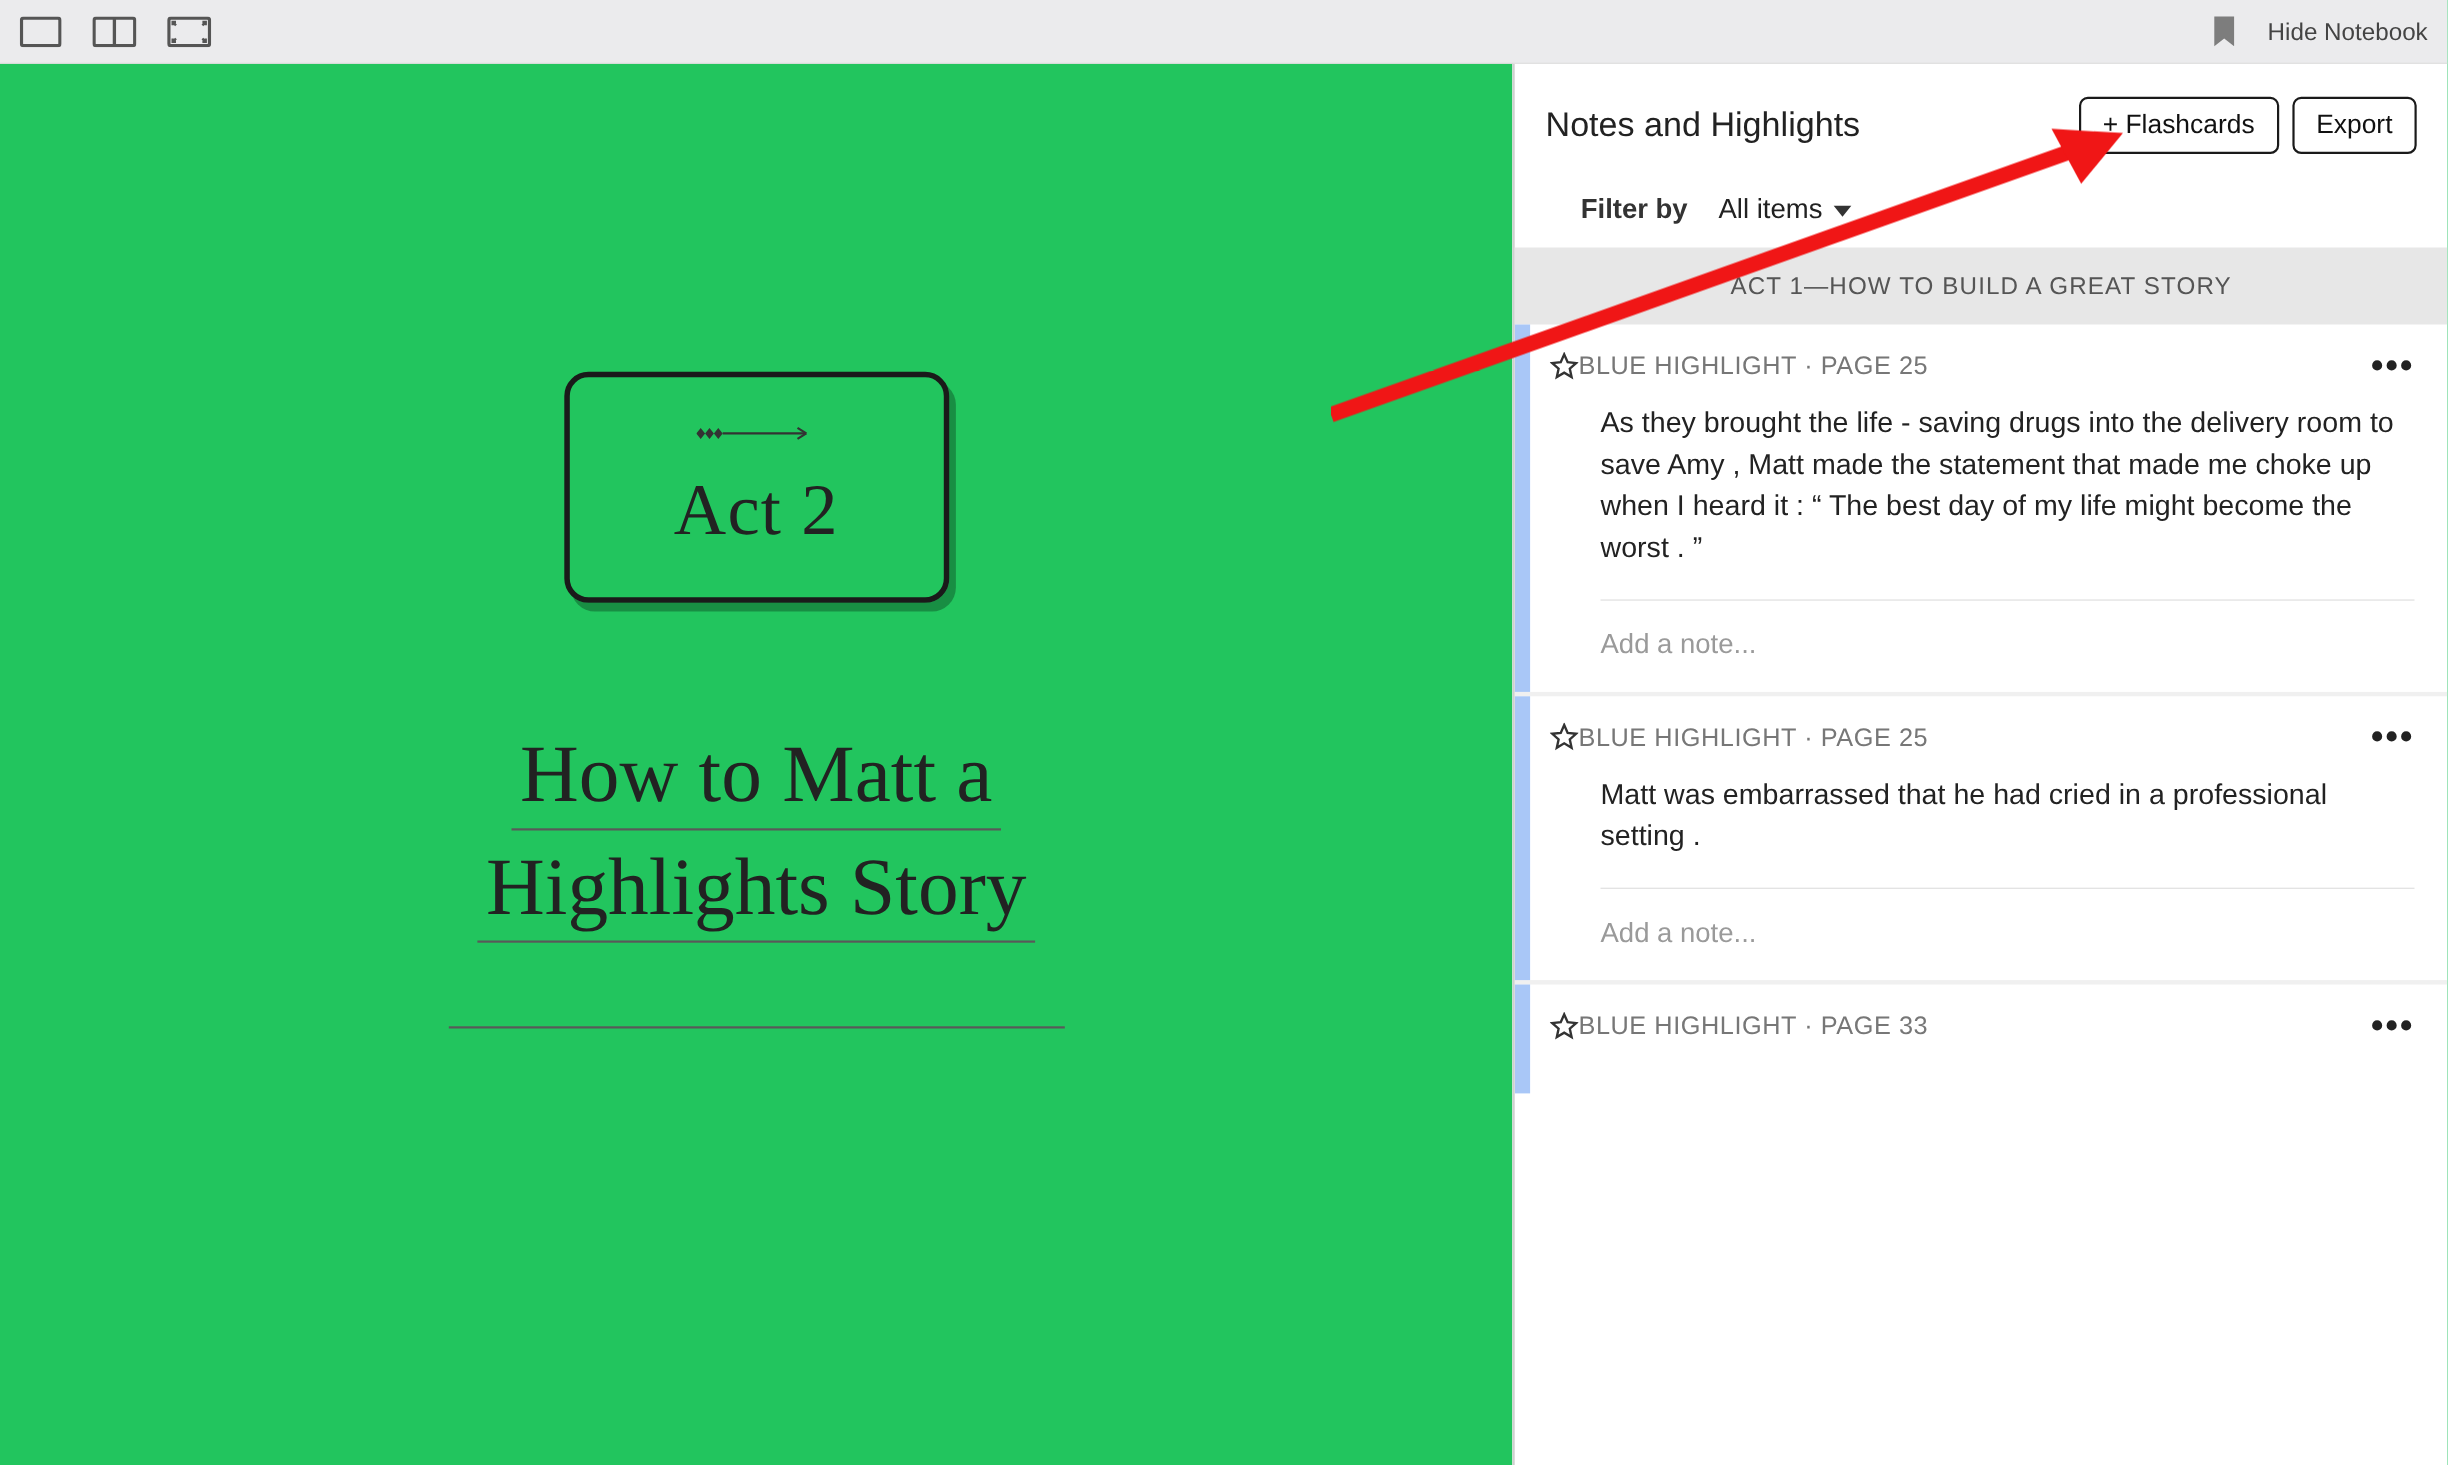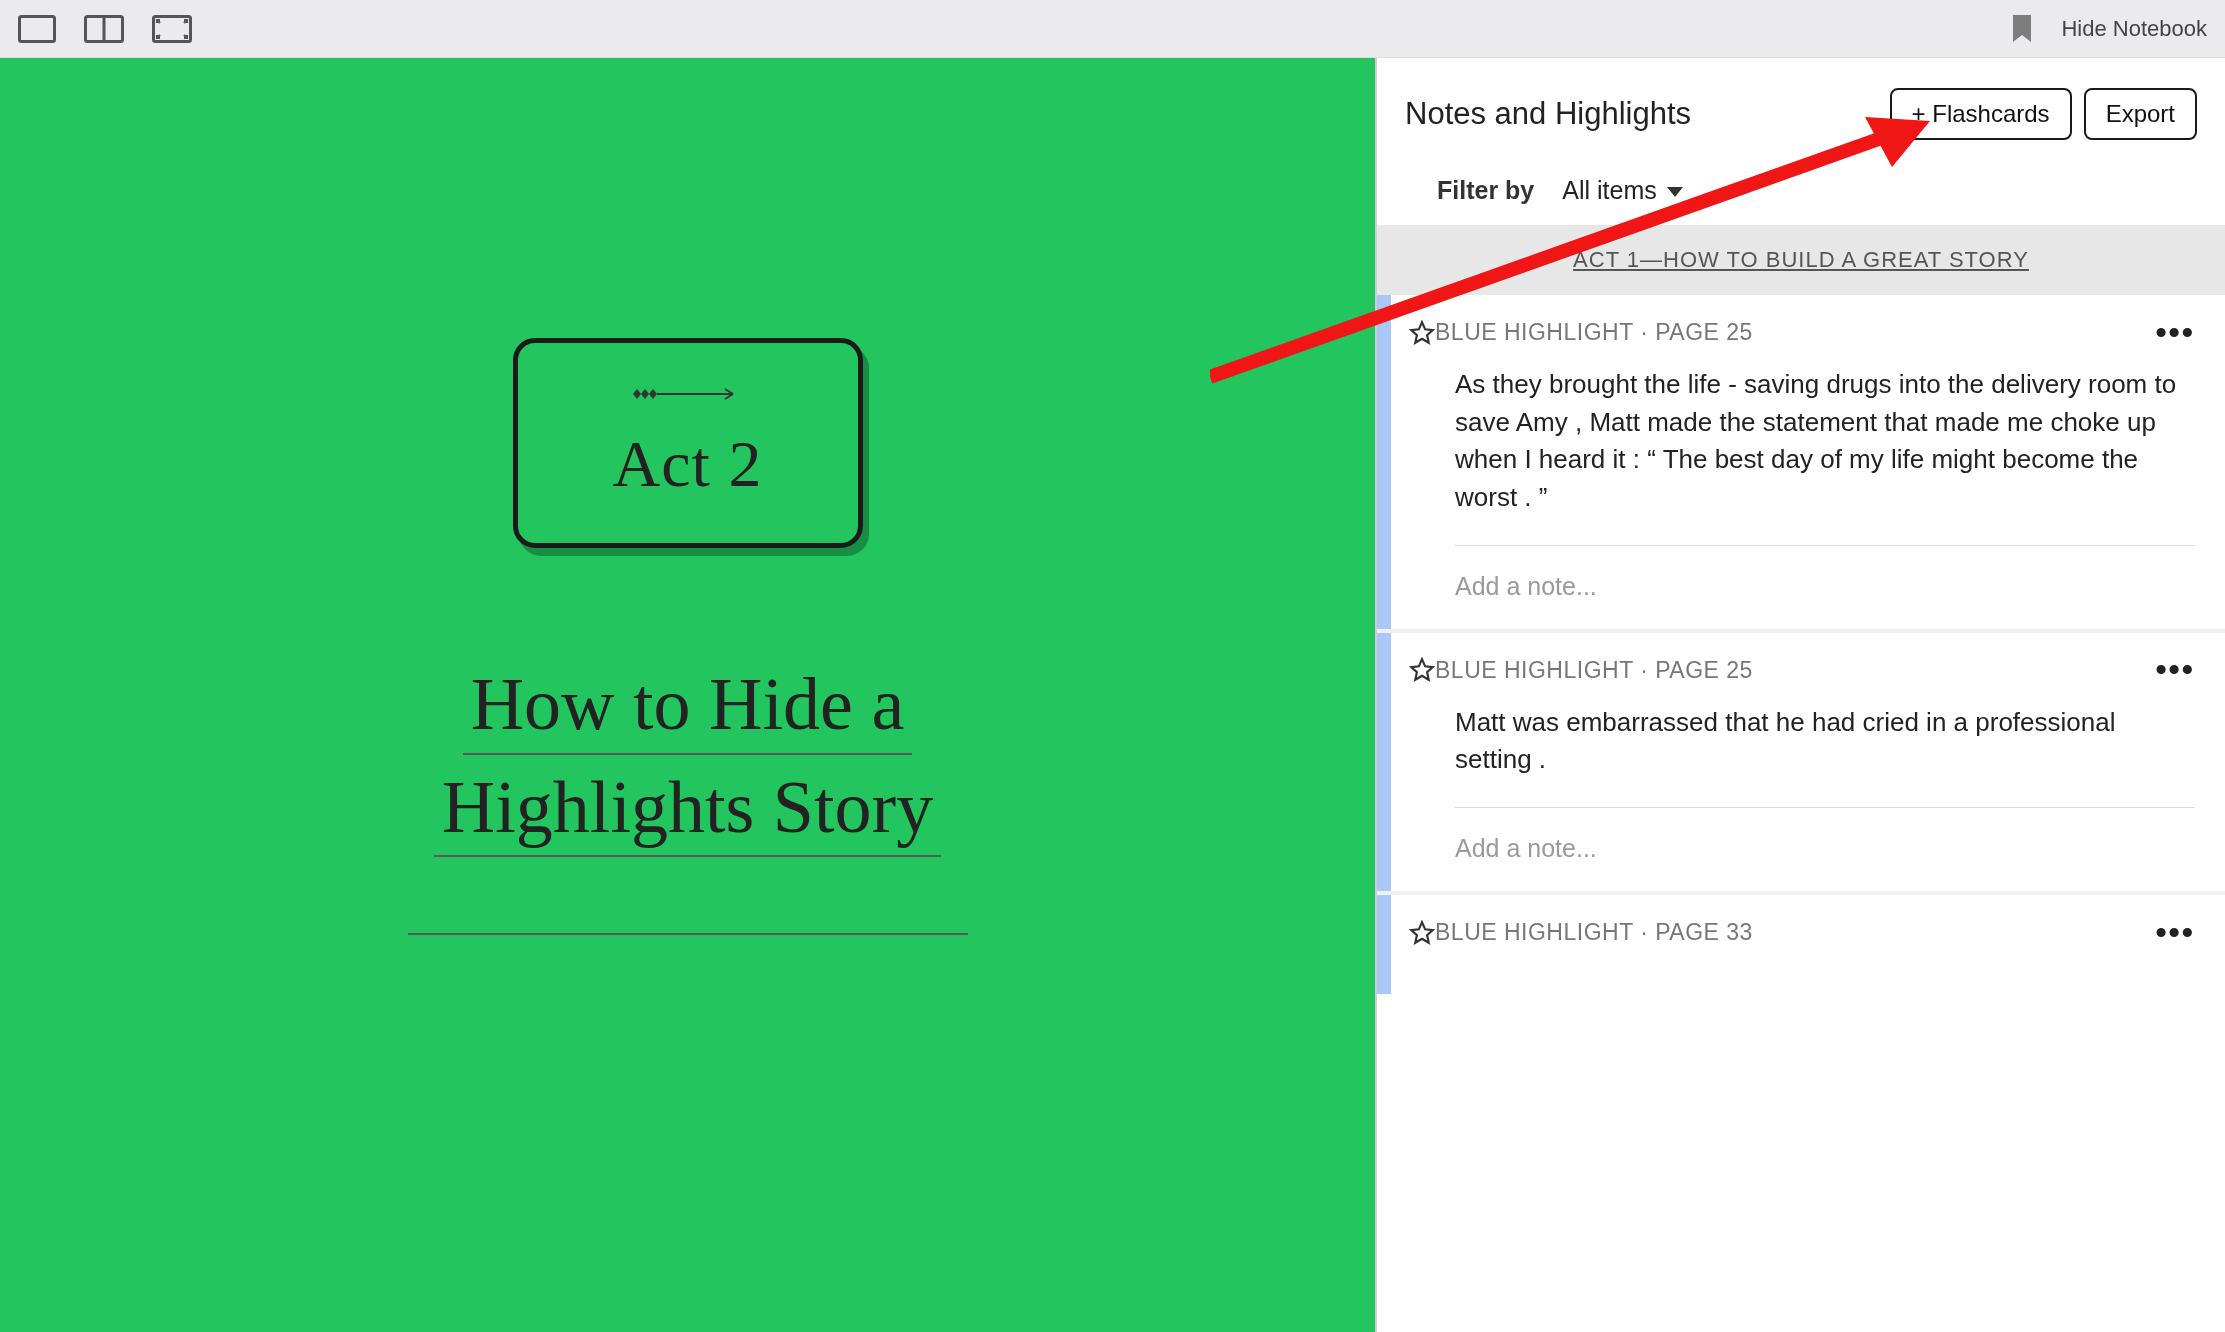--- a/index.html
+++ b/index.html
@@ -123,21 +123,20 @@
   }
   .chev-down { width: 0; height: 0; border-left: 8px solid transparent; border-right: 8px solid transparent; border-top: 10px solid #333; margin-top: 3px; }
 
   .section-header {
     background: #e7e7e7;
     text-align: center;
     font-size: 22px;
     letter-spacing: 1px;
     color: #555;
     padding: 22px 0;
-    text-decoration: underline;
   }
 
   
   .hl-item {
     display: flex;
     border-bottom: 4px solid #f0f0f0;
   }
   .hl-stripe { width: 14px; background: #a9c7f7; }
   .hl-content {
     flex: 1;
@@ -225,21 +224,21 @@
           <svg width="110" height="20" viewBox="0 0 110 20">
             <path d="M0 10 L4 5 L8 10 L4 15 Z M8 10 L12 5 L16 10 L12 15 Z M16 10 L20 5 L24 10 L20 15 Z" fill="#333"></path>
             <line x1="24" y1="10" x2="100" y2="10" stroke="#333" stroke-width="2"></line>
             <path d="M100 10 L92 5 M100 10 L92 15" stroke="#333" stroke-width="2" fill="none"></path>
           </svg>
         </span>
         <span class="act-label">Act 2</span>
       </div>
 
       <div class="subtitle-block">
-        <span class="subtitle-line">How to Hide a</span><br>
+        <span class="subtitle-line">How to Matt a</span><br>
         <span class="subtitle-line">Highlights Story</span>
         <div class="subtitle-underline"></div>
       </div>
     </div>
 
     <div class="notebook">
 
       <div class="nb-header">
         <div class="nb-header-row1">
           <span class="nb-title">Notes and Highlights</span>

